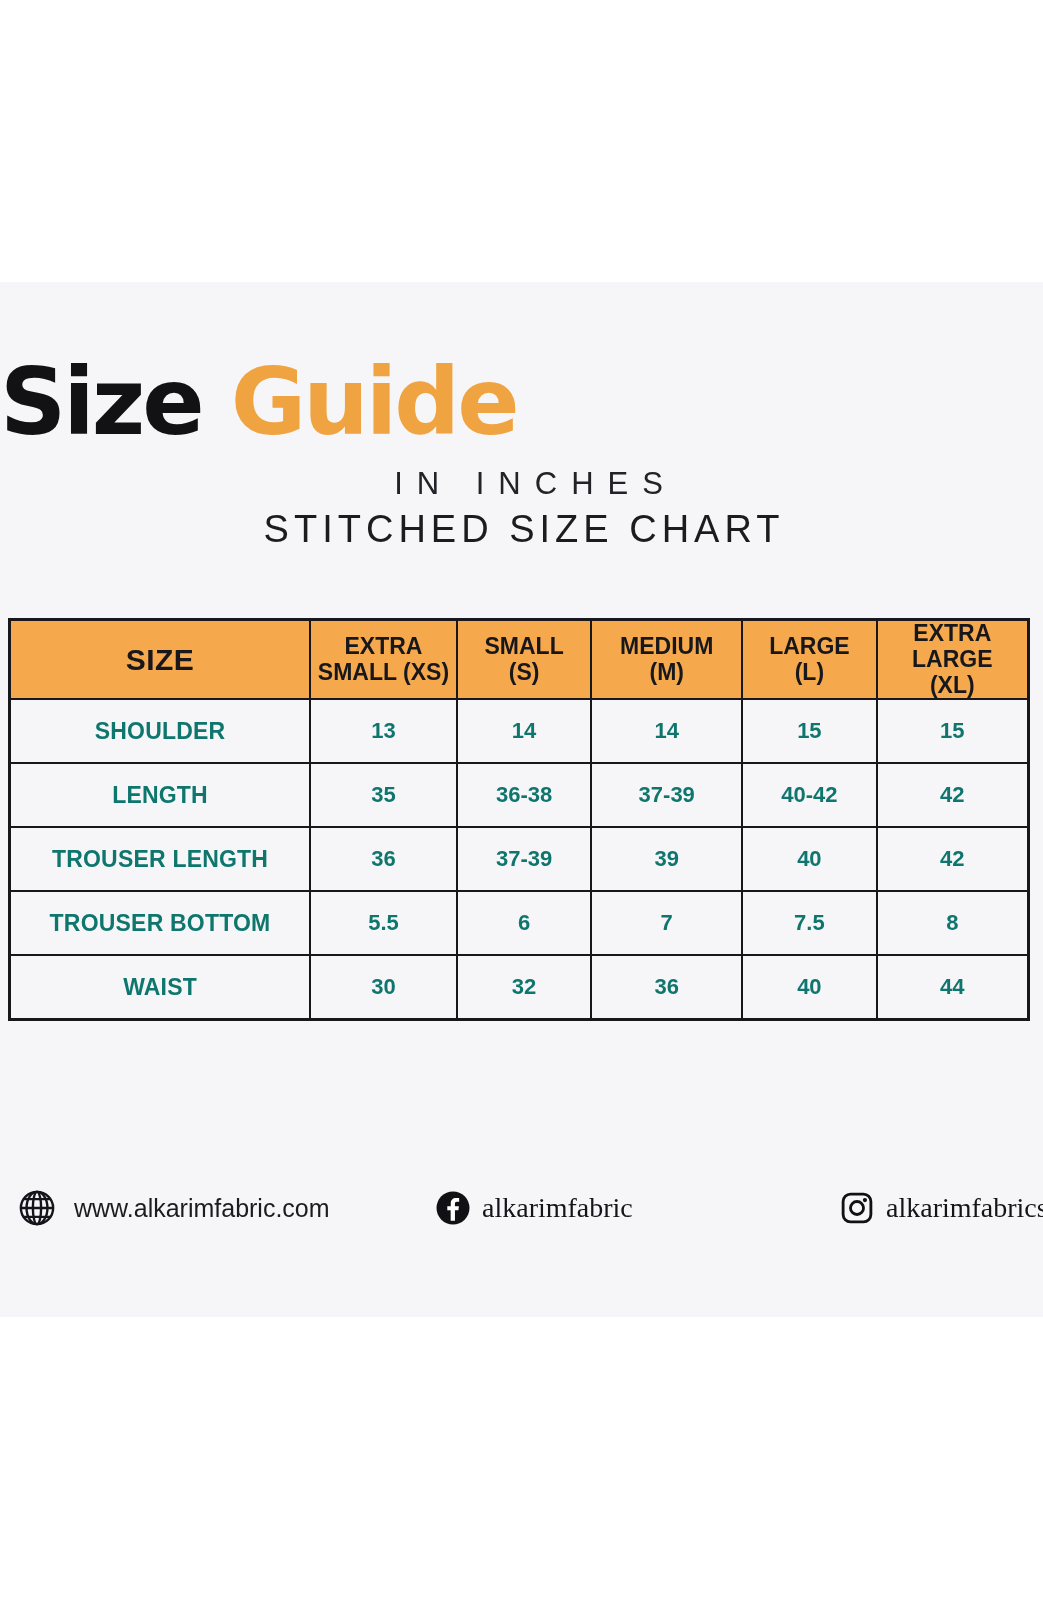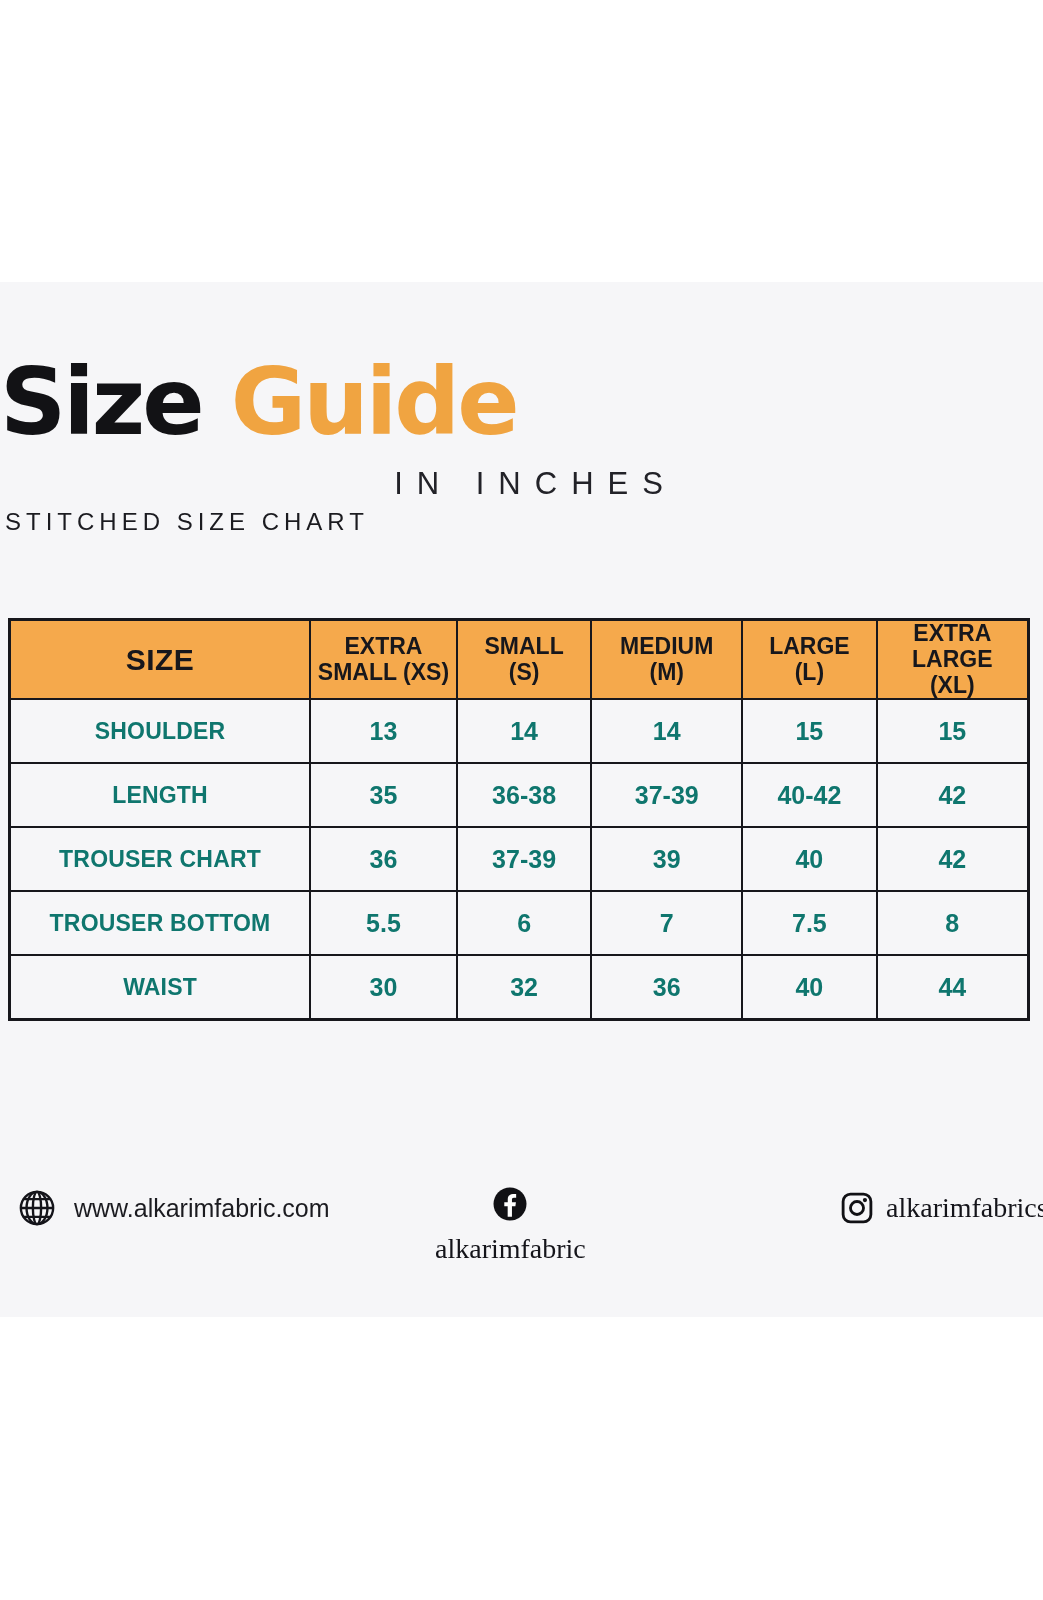--- a/index.html
+++ b/index.html
@@ -32,21 +32,22 @@
     font-size:31px;
     font-weight:400;
     letter-spacing:14px;
     padding-left:14px;
     box-sizing:border-box;
     color:#222228;
     margin-left:7px;
   }
   .subtitle-chart{
     position:absolute;left:0;top:508px;width:1043px;
-    font-size:24px;
+    text-align:center;
+    font-size:38px;
     font-weight:400;
     letter-spacing:5px;
     padding-left:5px;
     box-sizing:border-box;
     color:#1b1b20;
   }
   
   table.size-chart{
     position:absolute;left:8px;top:618px;
     width:1022px;
@@ -70,30 +71,30 @@
     color:#17171c;
   }
   thead th.size-col{font-size:30px;letter-spacing:0.5px;}
   tbody td{
     height:62px;
     background:transparent;
     font-weight:700;
     color:#0f766e;
   }
   tbody td.row-label{font-size:23px;letter-spacing:0.2px;}
-  tbody td.val{font-size:25px;}
+  tbody td.val{font-size:22px;}
   
   .footer-item{
     position:absolute;top:1186px;height:44px;
     display:flex;align-items:center;
   }
   .footer-item .icon{flex:0 0 auto;display:flex;align-items:center;}
   .f-web{left:18px;gap:18px;}
   .f-web .txt{font-size:25px;color:#1b1b20;}
-  .f-fb{left:435px;gap:11px;flex-direction:column;}
+  .f-fb{left:435px;gap:11px;}
   .f-ig{left:840px;gap:12px;}
   .serif-txt{
     font-family:"Liberation Serif", serif;
     font-size:28px;color:#14141a;
   }
 </style>
 </head>
 <body>
 
 <div class="page">
@@ -138,21 +139,21 @@
       </tr>
       <tr>
         <td class="row-label">LENGTH</td>
         <td class="val">35</td>
         <td class="val">36-38</td>
         <td class="val">37-39</td>
         <td class="val">40-42</td>
         <td class="val">42</td>
       </tr>
       <tr>
-        <td class="row-label">TROUSER CHART</td>
+        <td class="row-label">TROUSER LENGTH</td>
         <td class="val">36</td>
         <td class="val">37-39</td>
         <td class="val">39</td>
         <td class="val">40</td>
         <td class="val">42</td>
       </tr>
       <tr>
         <td class="row-label">TROUSER BOTTOM</td>
         <td class="val">5.5</td>
         <td class="val">6</td>

